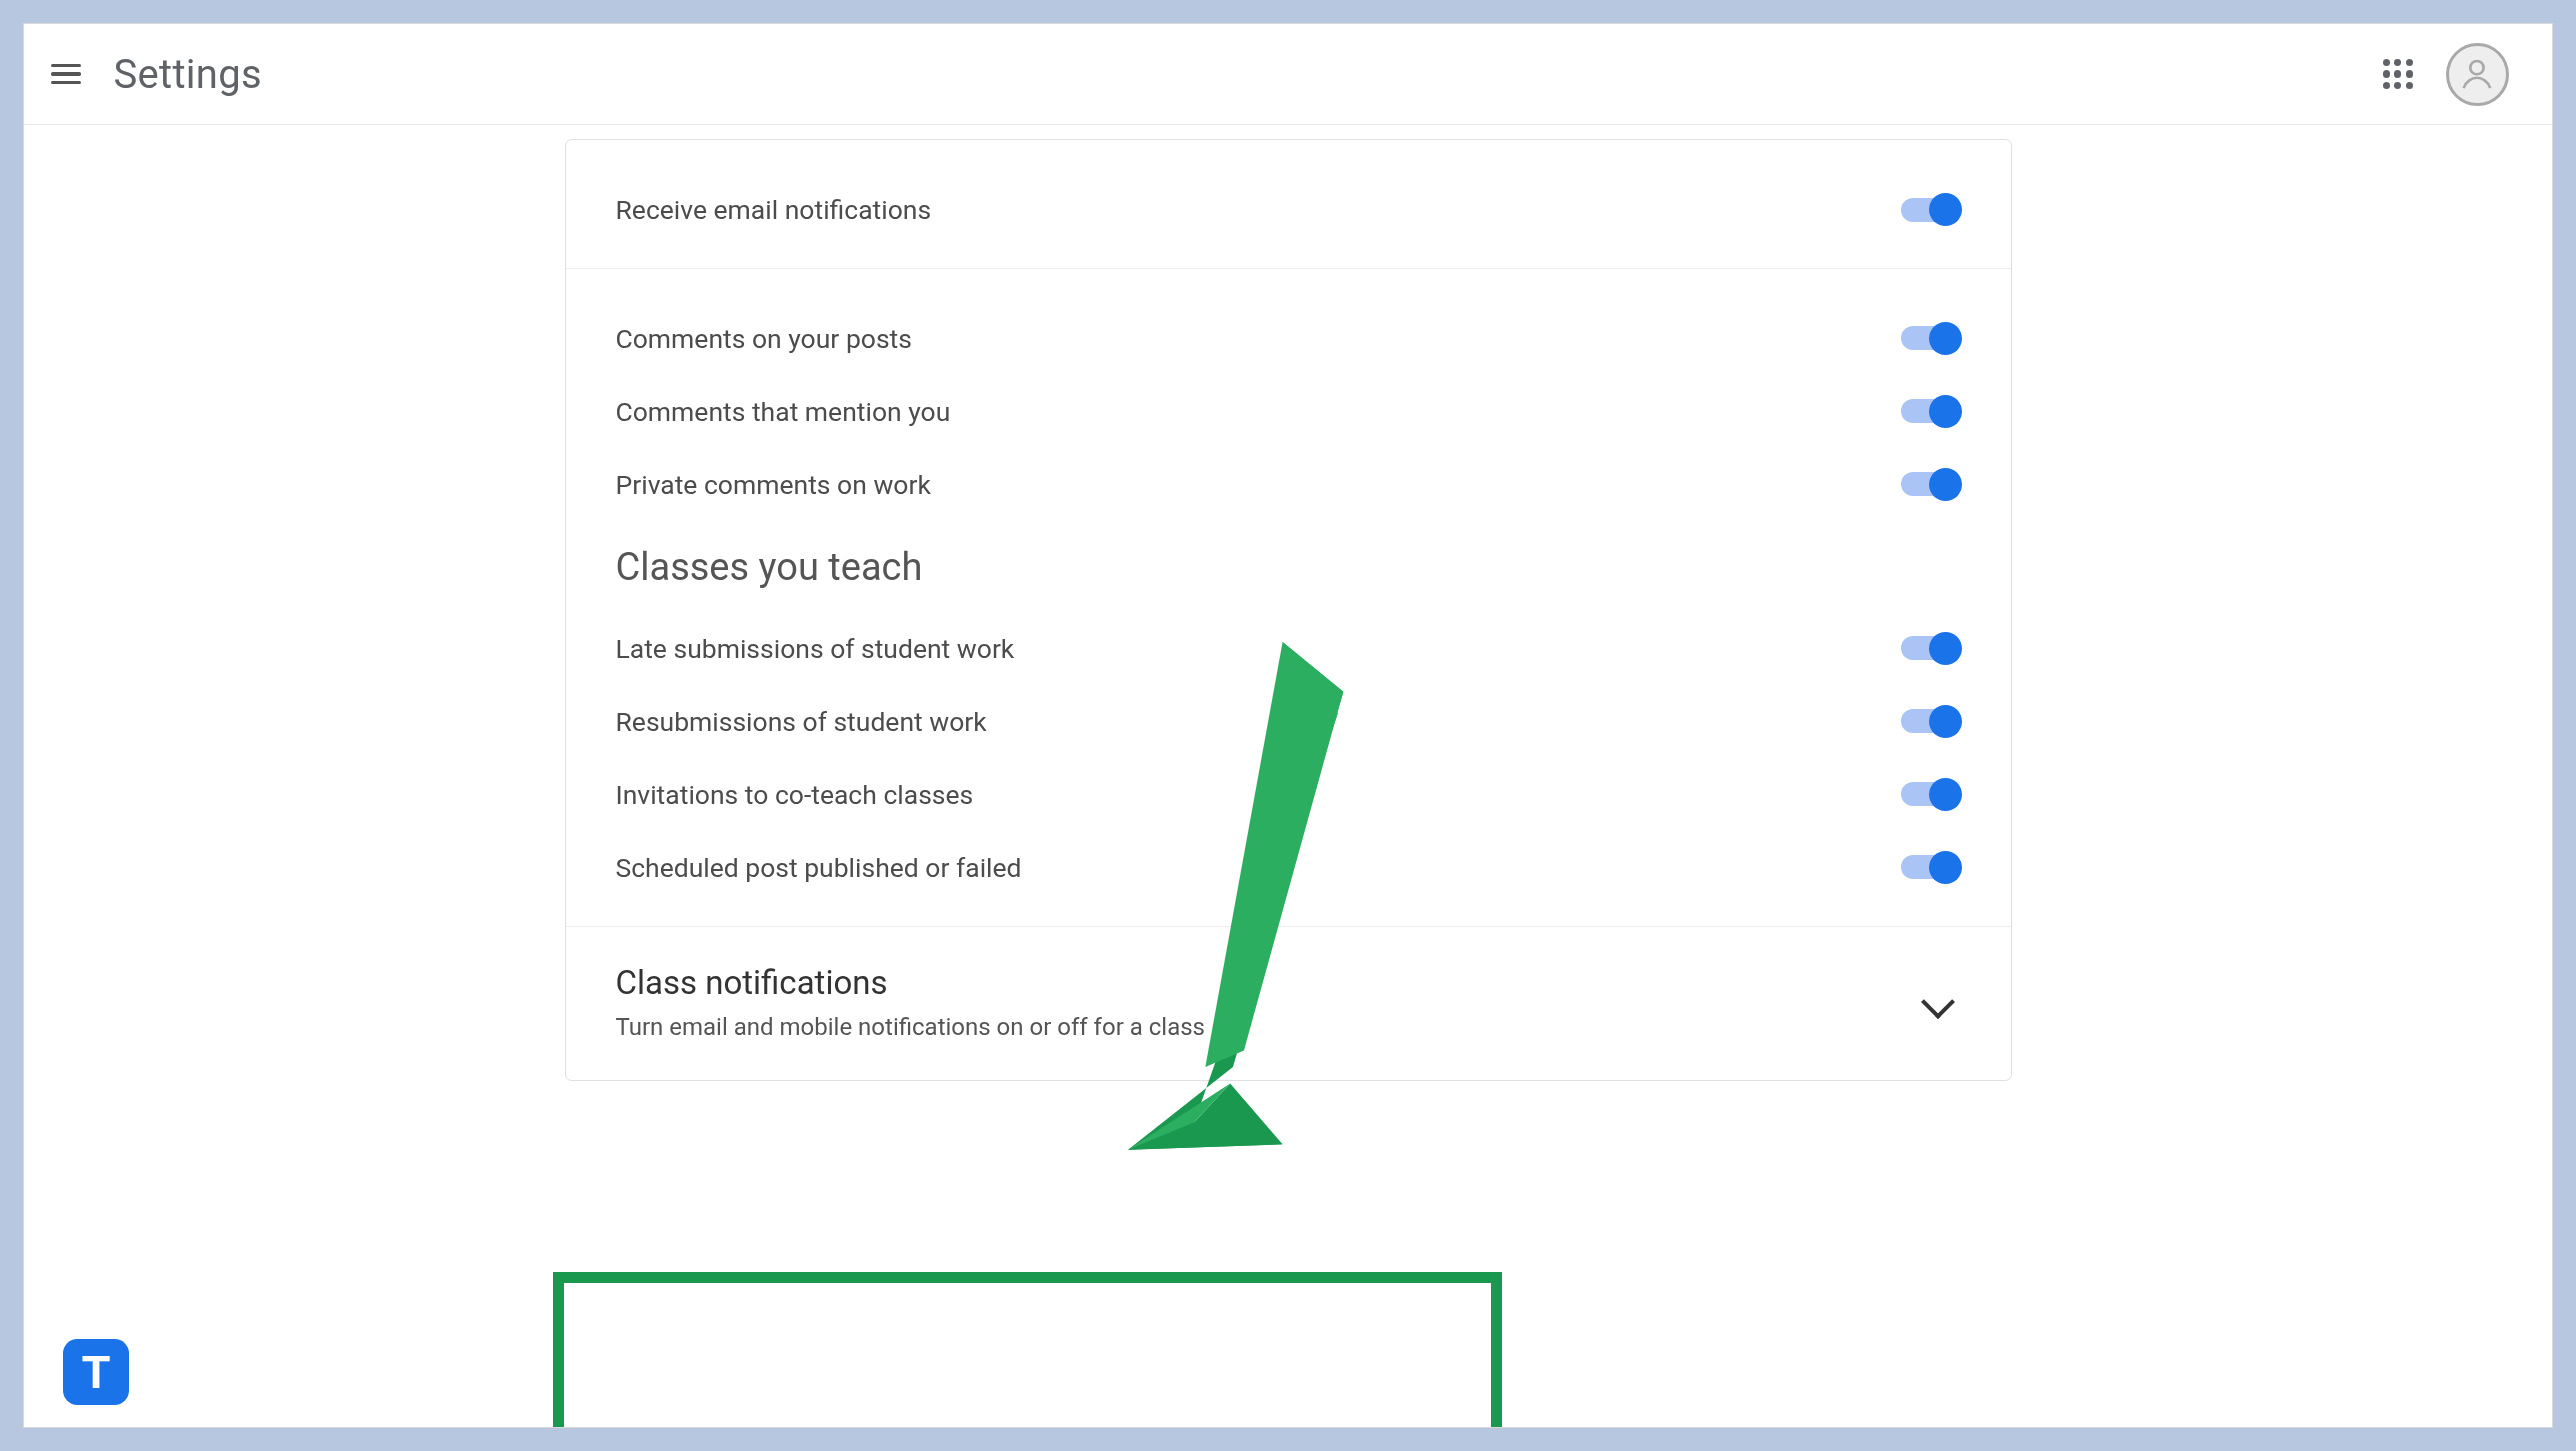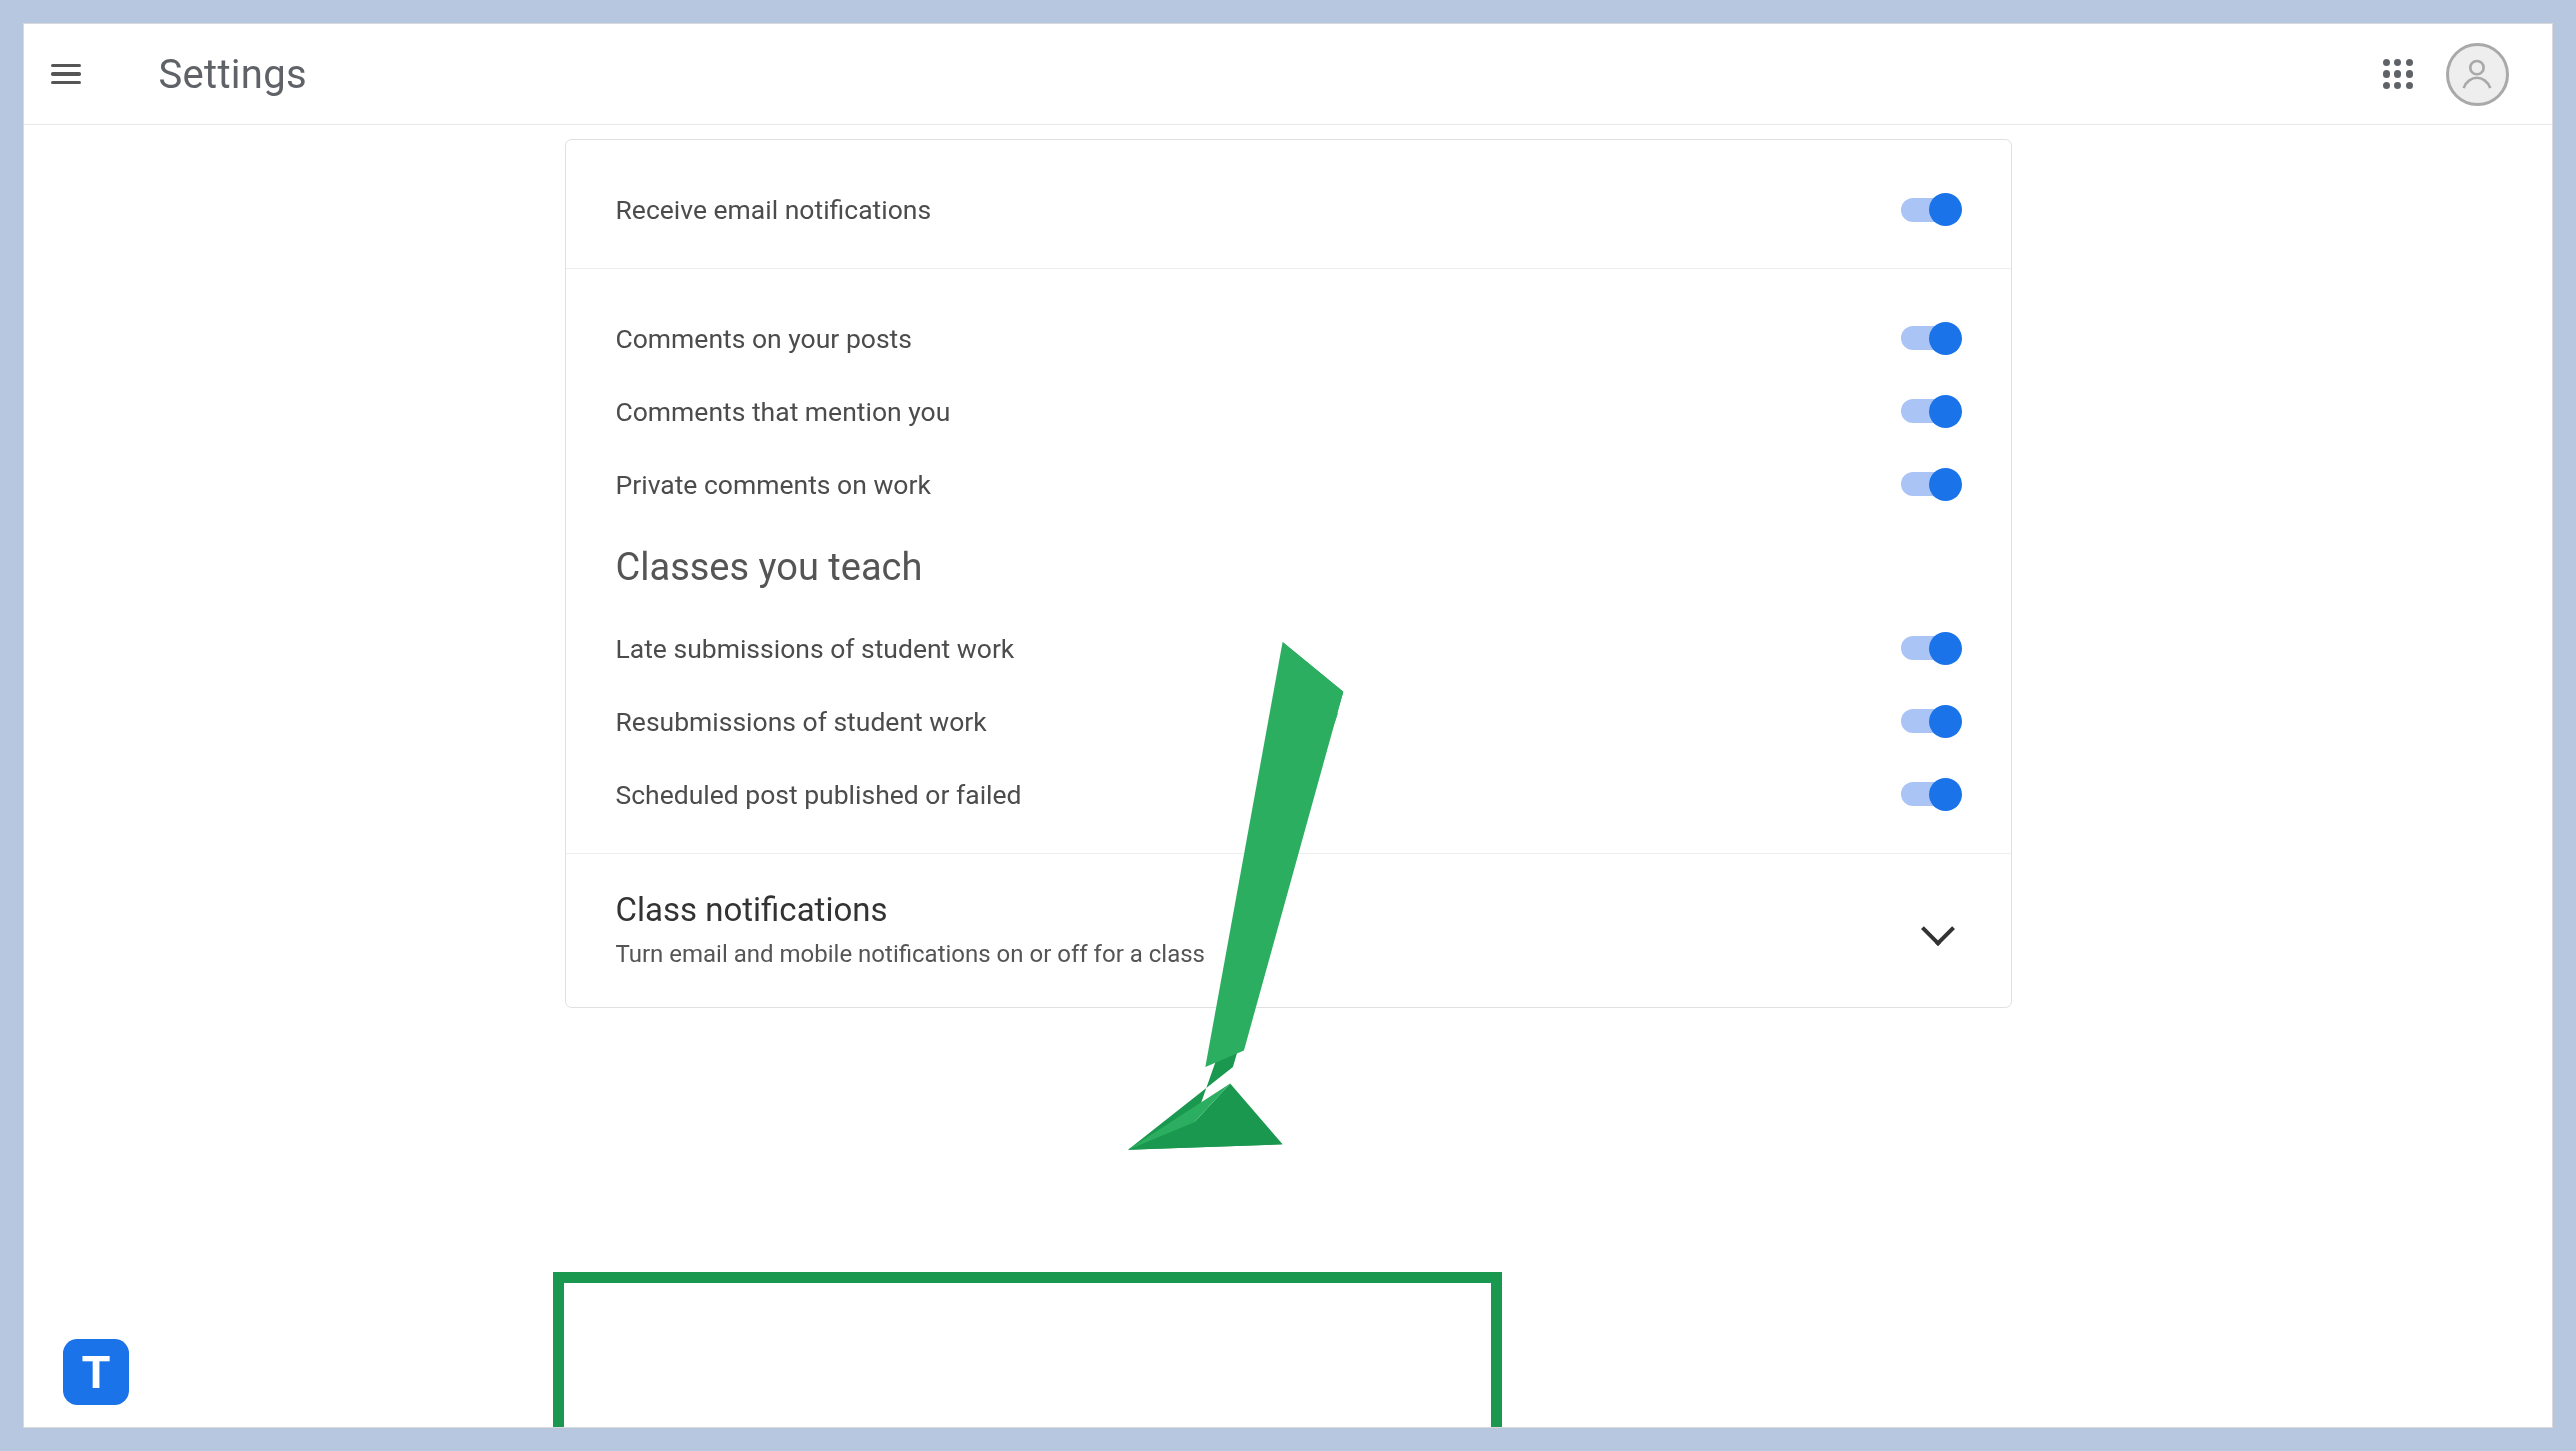--- a/index.html
+++ b/index.html
@@ -31,21 +31,20 @@
   .hamburger {
     display: flex; flex-direction: column; gap: 5.5px;
     width: 30px; cursor: pointer;
   }
   .hamburger span {
     height: 3.3px; width: 100%; background: #555; border-radius: 1.7px;
   }
   .header-title {
     font-size: 40px; color: #5f6368; font-weight: 400;
     letter-spacing: 0.3px;
-    margin-left: 45px;
   }
   .header-right { display: flex; align-items: center; gap: 33px; padding-right: 16.6px; }
   .apps-grid {
     width: 30px; height: 30px;
     display: grid; grid-template-columns: repeat(3,1fr); grid-template-rows: repeat(3,1fr);
     gap: 4.4px; cursor: pointer;
   }
   .apps-grid span { background: #5f6368; border-radius: 50%; width: 100%; height: 100%; }
   .avatar {
     width: 63px; height: 63px; border-radius: 50%;
@@ -202,20 +201,24 @@
           <div class="subhead">Classes you teach</div>
           <div class="row">
             <div class="row-label">Late submissions of student work</div>
             <div class="toggle"></div>
           </div>
           <div class="row">
             <div class="row-label">Resubmissions of student work</div>
             <div class="toggle"></div>
           </div>
           <div class="row">
+            <div class="row-label">Invitations to co-teach classes</div>
+            <div class="toggle"></div>
+          </div>
+          <div class="row">
             <div class="row-label">Scheduled post published or failed</div>
             <div class="toggle"></div>
           </div>
         </div>
       </div>
 
       <div class="expand-row">
         <div>
           <div class="expand-title">Class notifications</div>
           <div class="expand-sub">Turn email and mobile notifications on or off for a class</div>

